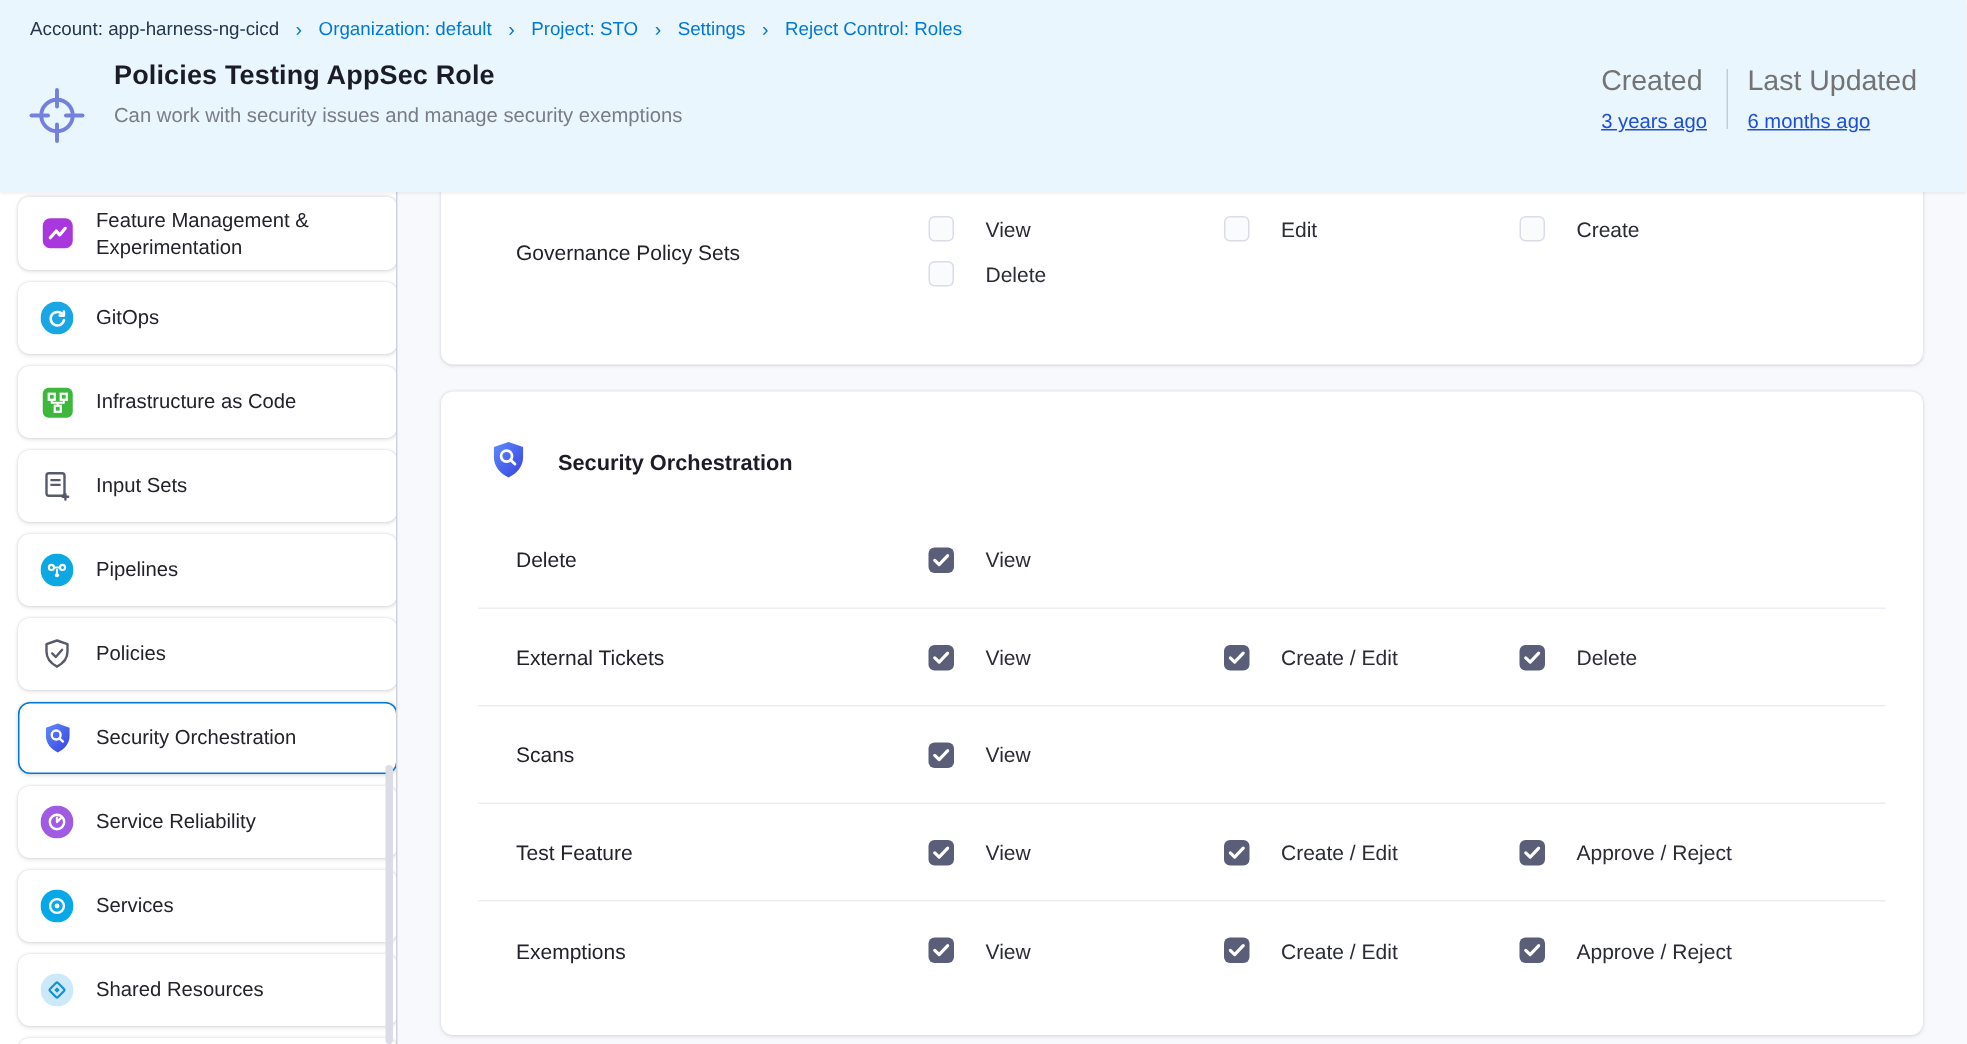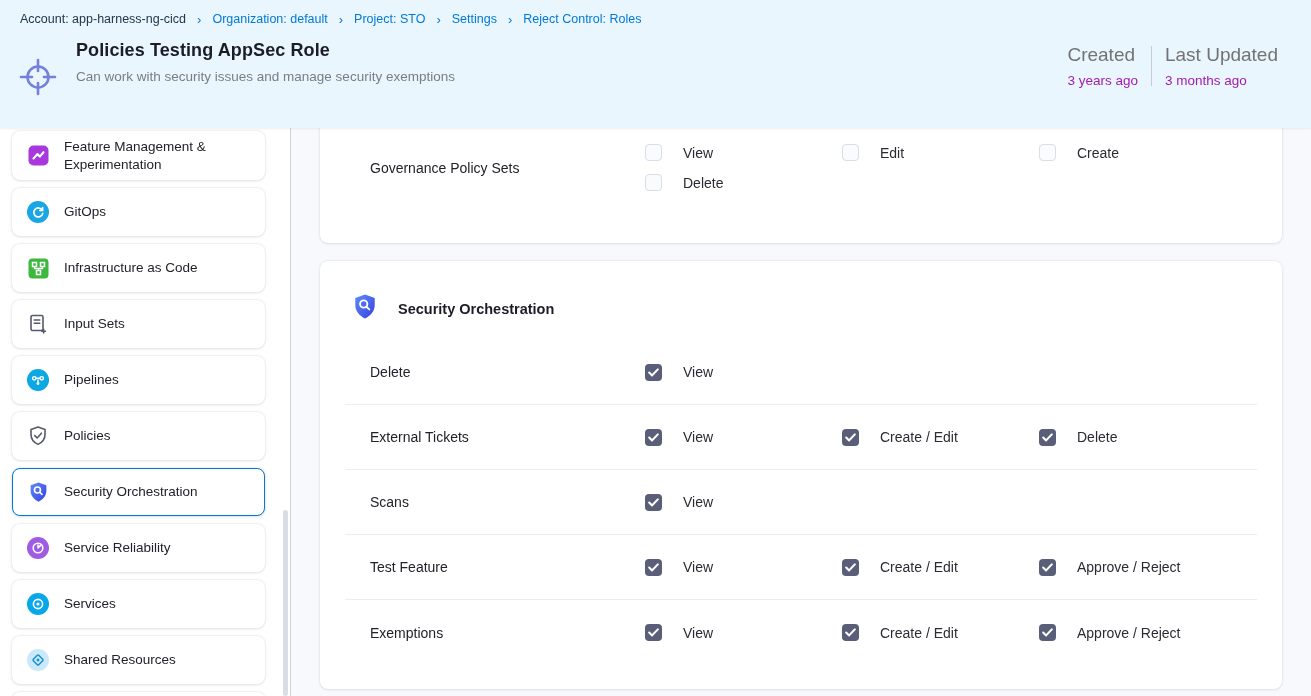--- a/index.html
+++ b/index.html
@@ -17,24 +17,24 @@
   .chev { color:var(--accent,#0278D5); margin:0 11px; font-size:13px; }
   .header { display:flex; align-items:flex-start; padding:2px 20px 0 12px; }
   .role-icon { width:52px; display:flex; justify-content:center; margin-top:12px; flex:none; }
   .role-text { margin-left:12px; }
   .role-title { font-size:18px; font-weight:700; color:#1C1C28; letter-spacing:.1px; }
   .role-desc { margin-top:7px; font-size:13.5px; line-height:1.35; color:#7A7C85; width:398px; word-break:break-all; }
   .meta { margin-left:auto; display:flex; margin-top:4px; }
   .meta-col { padding:0 13px; }
   .meta-divider { width:1px; background:#C7CAD7; margin:2px 0; }
   .meta-label { font-size:19px; color:#737373; }
-  .meta-value { font-size:13.5px; color:#a21caf; margin-top:7px; }
+  .meta-value { font-size:13.5px; color:#1d4ed8; margin-top:7px;text-decoration:underline; }
   
   .content { display:flex; height:568px; overflow:hidden; }
-  .sidebar { width:291px; background:#FFFFFF; border-right:1px solid #CFD2DC; position:relative; padding-top:3px; flex:none; overflow:hidden; }
+  .sidebar { width:265px; background:#FFFFFF; border-right:1px solid #CFD2DC; position:relative; padding-top:3px; flex:none; overflow:hidden; }
   .side-card {
     width:253px; margin:0 0 8px 12px; background:#fff; border-radius:8px;
     box-shadow:0 0 2px rgba(40,41,61,.16), 0 1px 3px rgba(96,97,112,.14);
     display:flex; align-items:center; gap:15px; padding:6px 14px;
     min-height:48px; font-size:13.5px; color:#22222A; cursor:pointer;
     border:1px solid transparent;
   }
   .side-card.selected { border:1px solid var(--accent,#0278D5); }
   .side-card .side-label { line-height:1.3; }
   .side-icon { width:22px; height:22px; flex:none; display:flex; align-items:center; justify-content:center; }
@@ -89,21 +89,21 @@
       <div class="role-desc">Can work with security issues and manage security exemptions</div>
     </div>
     <div class="meta">
       <div class="meta-col">
         <div class="meta-label">Created</div>
         <div class="meta-value">3 years ago</div>
       </div>
       <div class="meta-divider"></div>
       <div class="meta-col">
         <div class="meta-label">Last Updated</div>
-        <div class="meta-value">3 months ago</div>
+        <div class="meta-value">6 months ago</div>
       </div>
     </div>
   </div>
 </div>
 
 <div class="content">
   <div class="sidebar">
     <div>
         <div class="side-card">
           <span class="side-icon">

